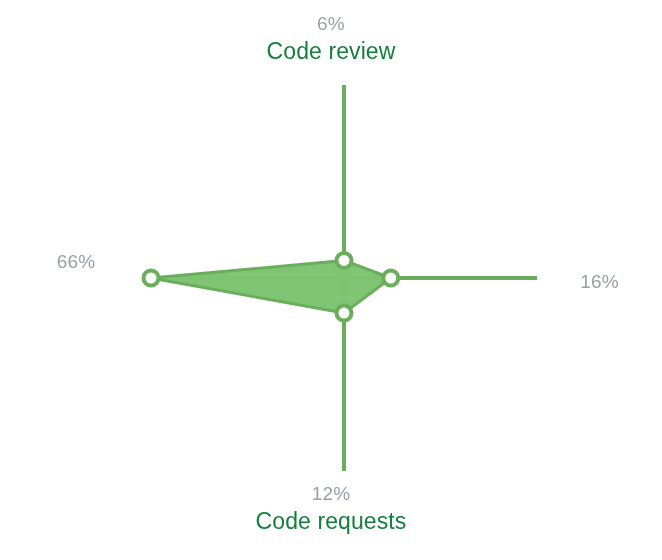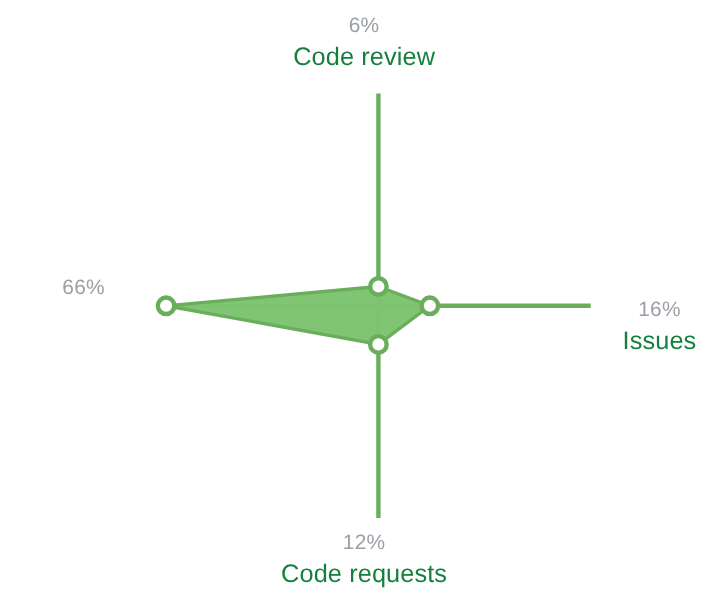--- a/index.html
+++ b/index.html
@@ -99,21 +99,20 @@
     </g>
   </svg>
 
   <div class="axis-label" id="label-code-review">
     <span class="pct">6%</span>
     <span class="name">Code review</span>
   </div>
 
   <div class="axis-label" id="label-issues">
     <span class="pct">16%</span>
-    <span class="name">Issues</span>
   </div>
 
   <div class="axis-label" id="label-pull-requests">
     <span class="pct">12%</span>
     <span class="name">Code requests</span>
   </div>
 
   <div class="axis-label" id="label-commits">
     <span class="pct">66%</span>
   </div>

